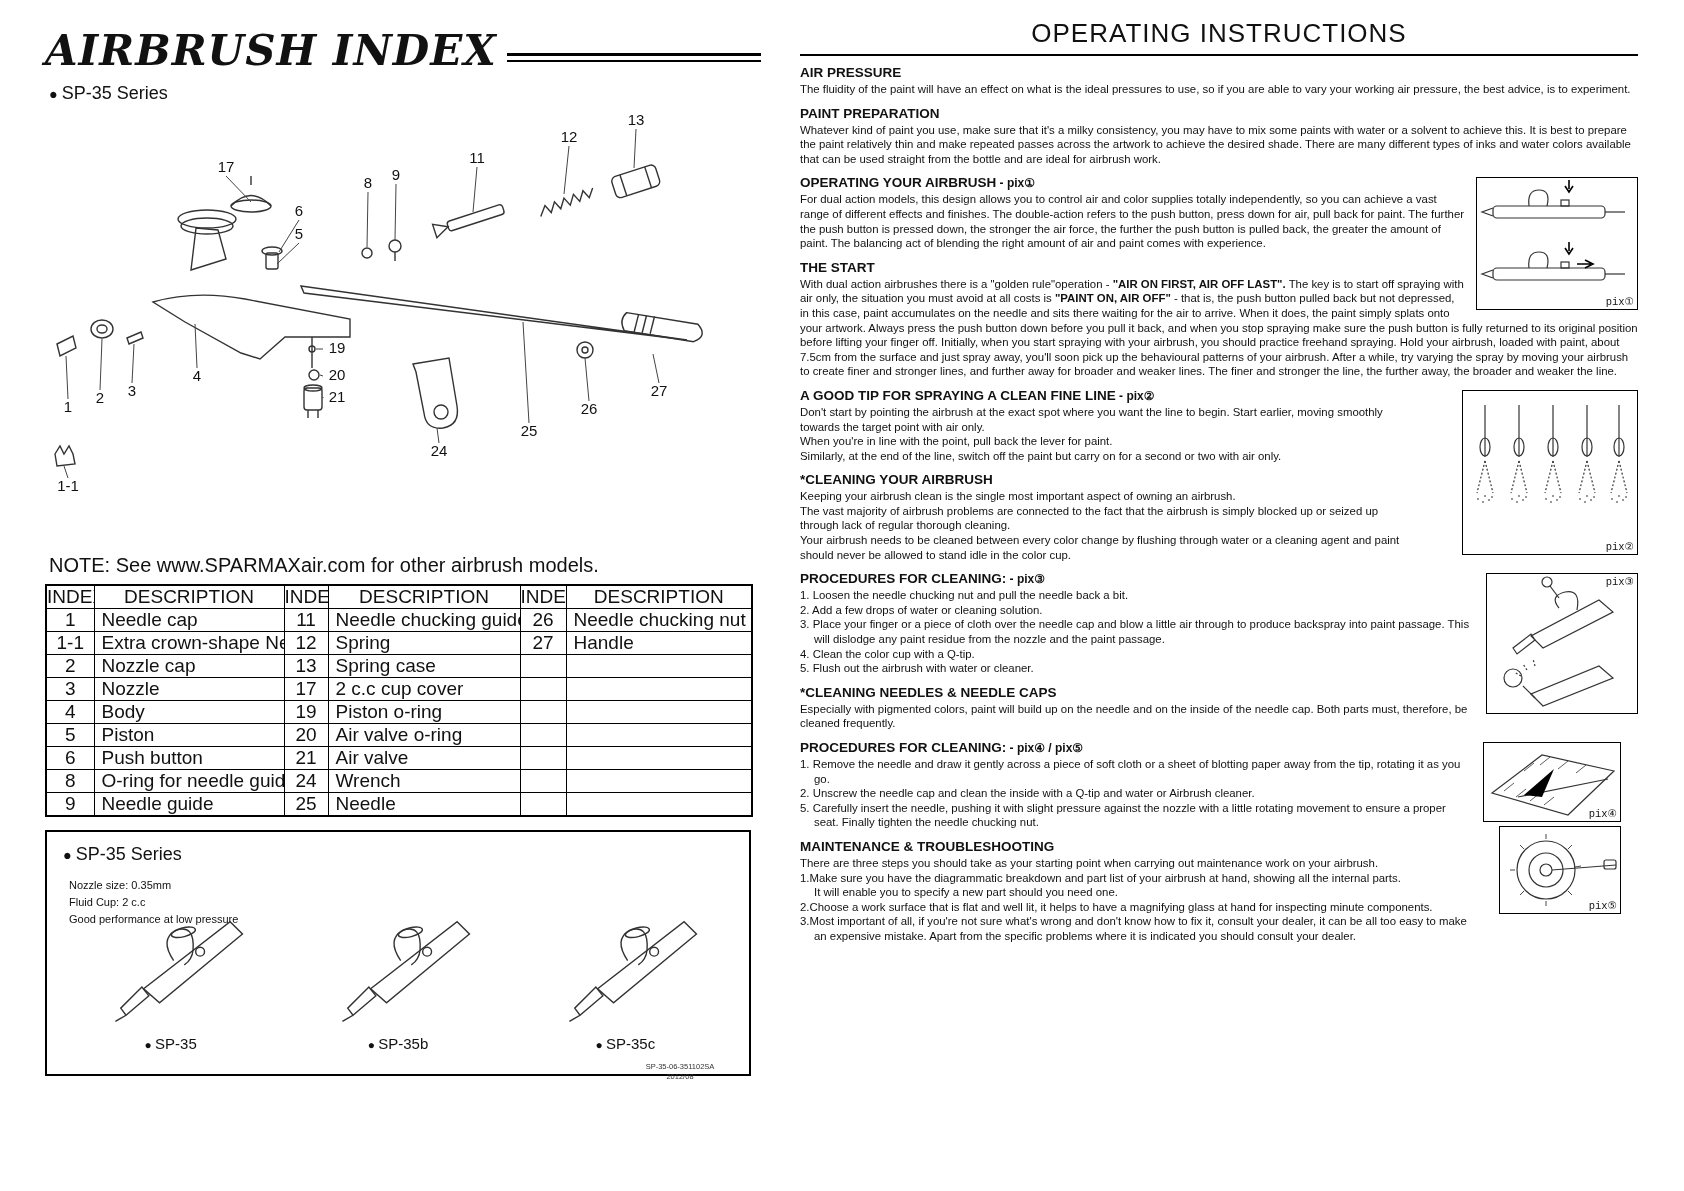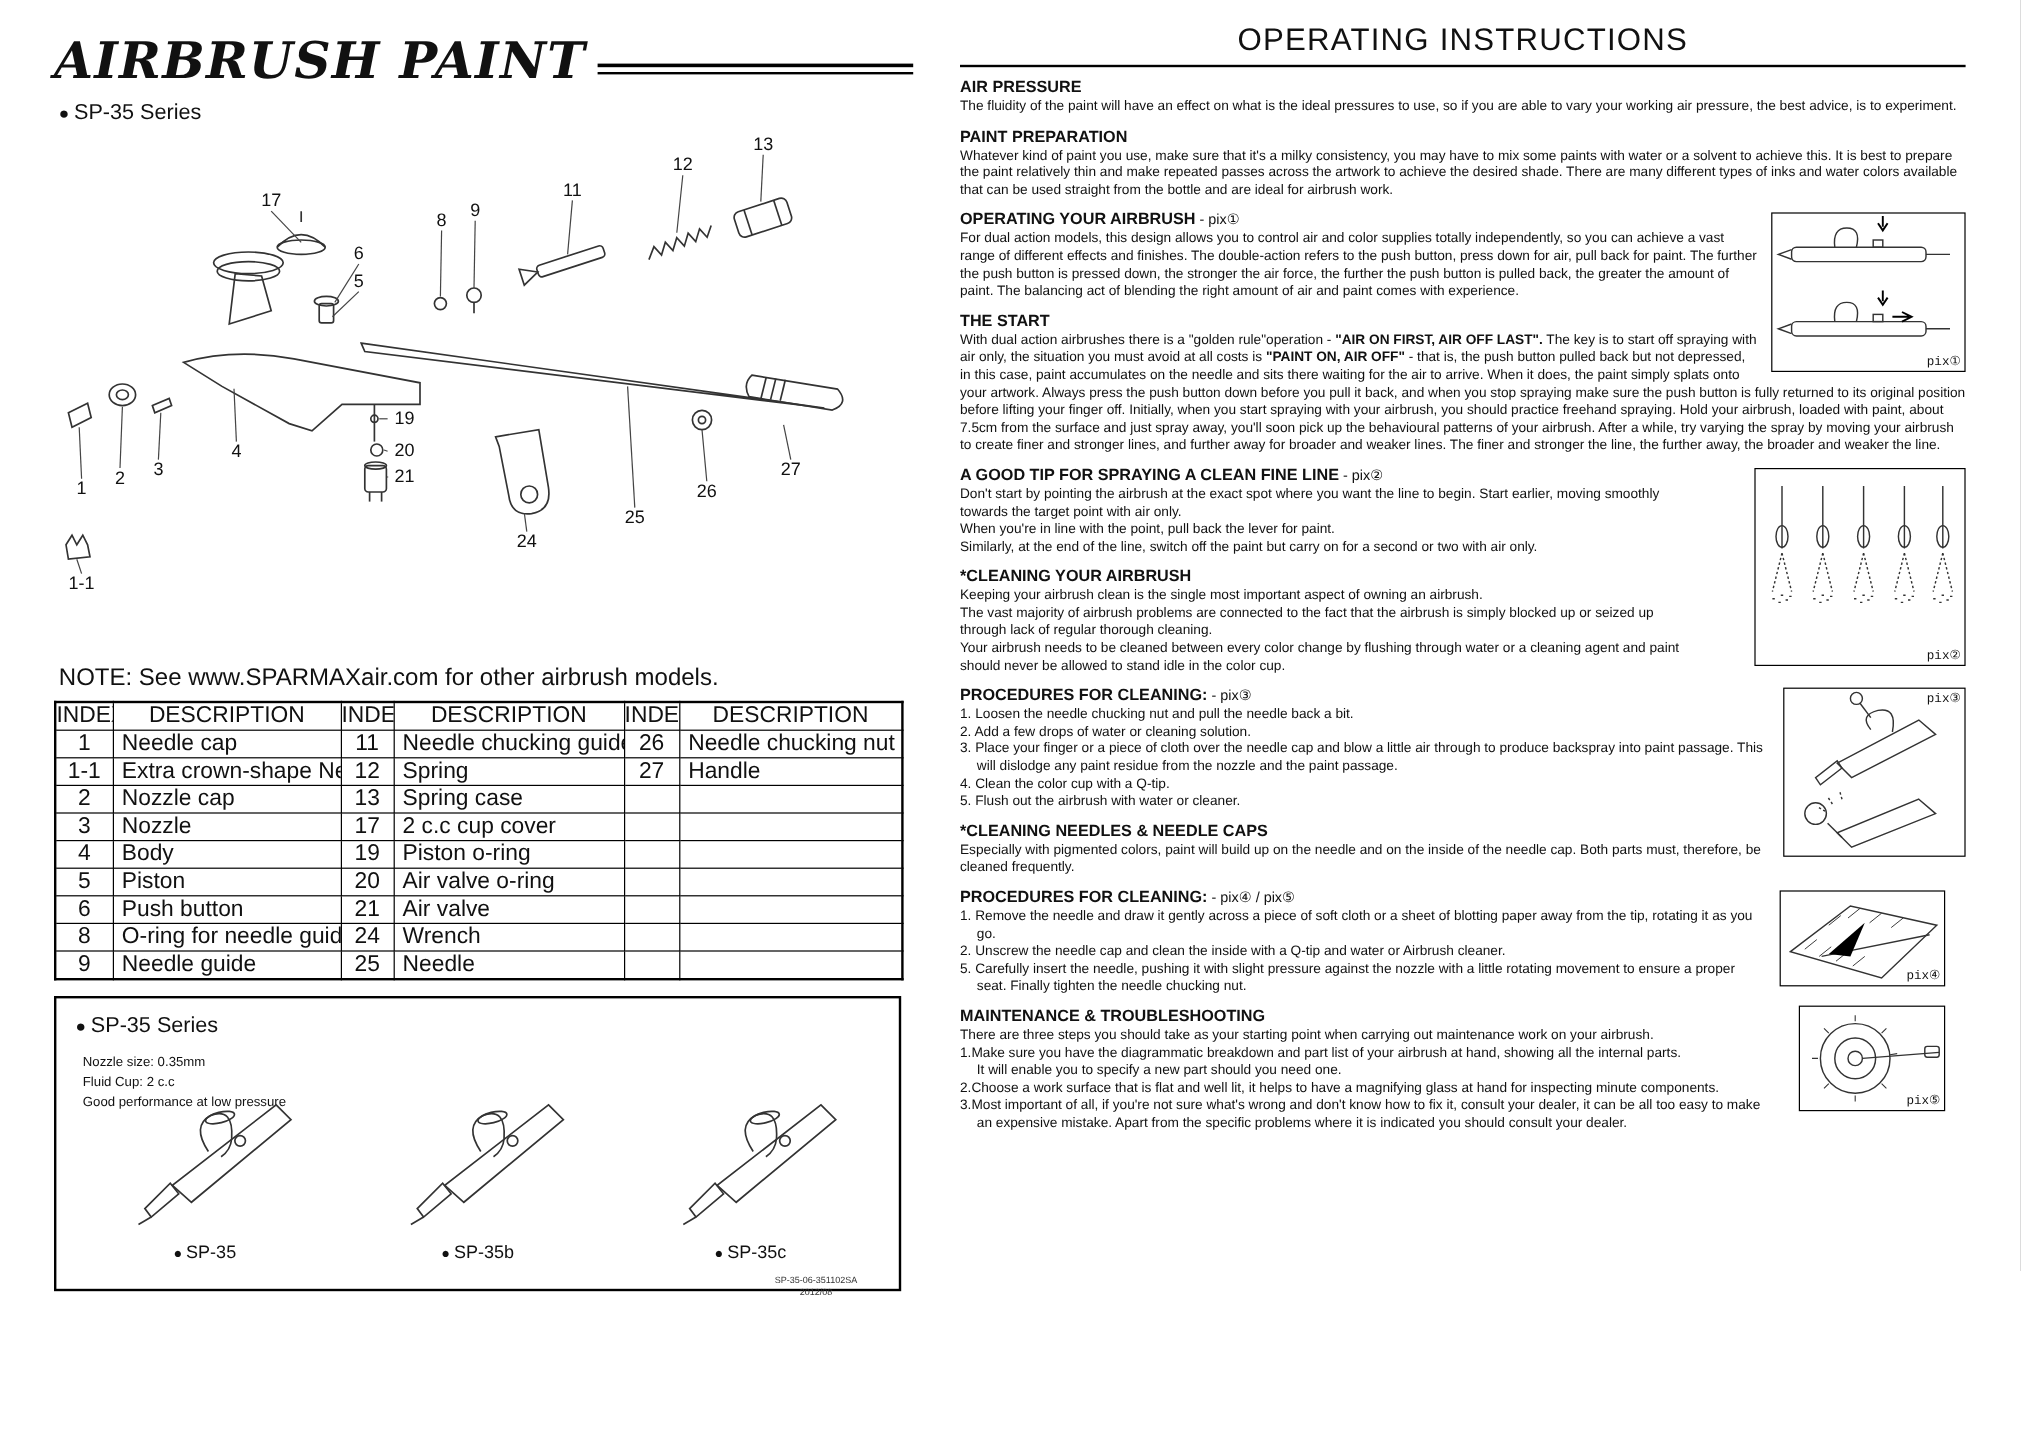--- a/index.html
+++ b/index.html
@@ -33,47 +33,47 @@
   .model { text-align: center; }
   .model-label { font-size: 15px; }
   .footer-code { position: absolute; left: 600px; top: 1062px; width: 160px; text-align: center; font-size: 7.5px; line-height: 1.3; color: #333; }
 
   
   .right-page { position: absolute; left: 800px; top: 18px; width: 838px; }
   .ops-title { text-align: center; font-size: 26px; font-weight: normal; letter-spacing: 1px; }
   .ops-rule { border-top: 2px solid #000; margin-top: 5px; margin-bottom: 4px; }
   .sec { margin-top: 9px; }
   .sec-h { font-size: 13.5px; font-weight: bold; margin-bottom: 2px; }
-  .sec-h .pixref { font-weight: normal; font-size: 12px; }
+  .sec-h .pixref { font-weight: bold; font-size: 12px; }
   .sec-body { font-size: 11.4px; line-height: 14.6px; }
   .sec-body div { margin: 0; }
   .hang { padding-left: 14px; text-indent: -14px; }
   .b { font-weight: bold; }
 
   .pixbox { position: relative; border: 1px solid #000; background: #fff; }
   .pixlabel { position: absolute; right: 3px; bottom: 1px; font-size: 10.5px; }
   .pixlabel.top { bottom: auto; top: 1px; }
   .fl { float: right; margin: 2px 0 6px 10px; font-family: Liberation Mono, monospace; }
   .pix1 { width: 162px; height: 133px; }
   .pix2 { width: 176px; height: 165px; margin-left: 43px; }
   .pix3 { width: 152px; height: 141px; }
   .pix4 { width: 138px; height: 80px; }
-  .pix5 { width: 122px; height: 88px; margin-top: 16px; margin-left: 16px; }
+  .pix5 { width: 122px; height: 88px; margin-top: 4px; margin-left: 16px; }
   .pixstack { width: 155px; }
   .pixart { stroke: #333; fill: none; stroke-width: 1.2; }
 </style>
 </head>
 <body>
 
 <div class="sheet">
 
   <div class="left-page">
 
     <div class="title-row">
-      <h1 class="parts-title">AIRBRUSH PAINT</h1>
+      <h1 class="parts-title">AIRBRUSH INDEX</h1>
       <div class="title-rules"></div>
     </div>
     <div class="series-line bullet">SP-35 Series</div>
 
     <div class="diagram-wrap">
       <svg width="714" height="446" viewBox="0 0 714 446">
         <g class="parts-art">
 
           <path d="M108,196 Q150,184 200,193 L305,213 L305,231 L240,231 L215,253 L196,247 L140,216 Z"></path>
           <line x1="267" y1="231" x2="267" y2="262"></line>

